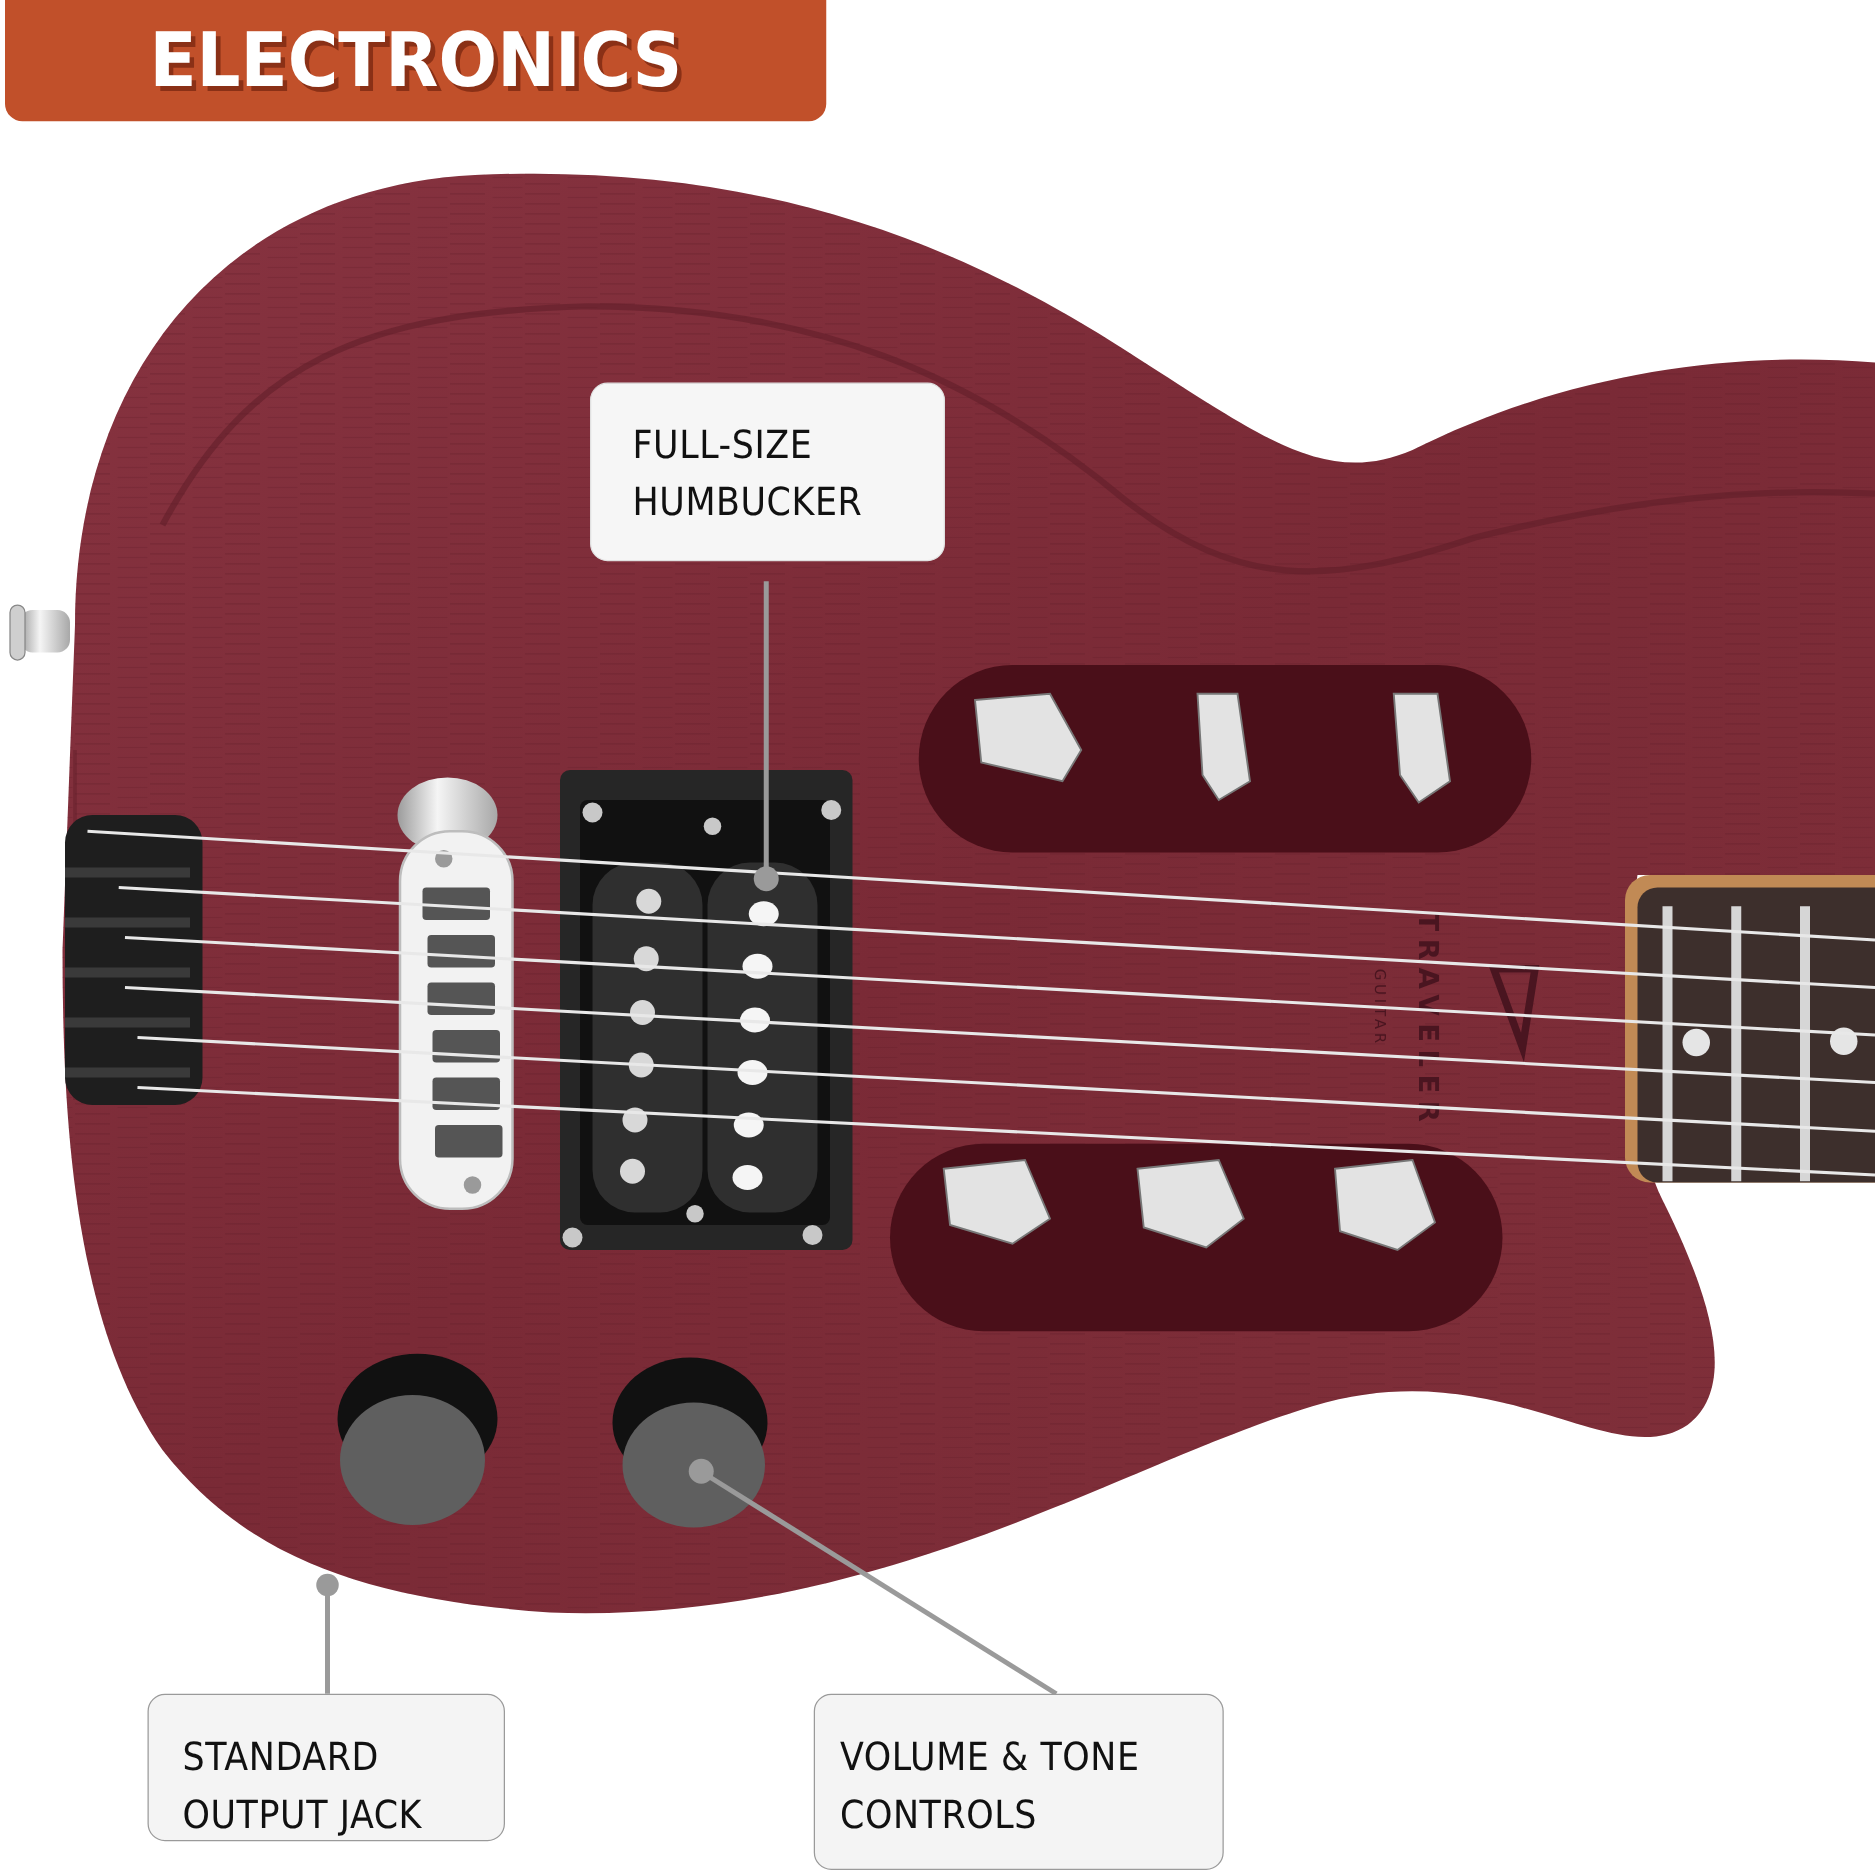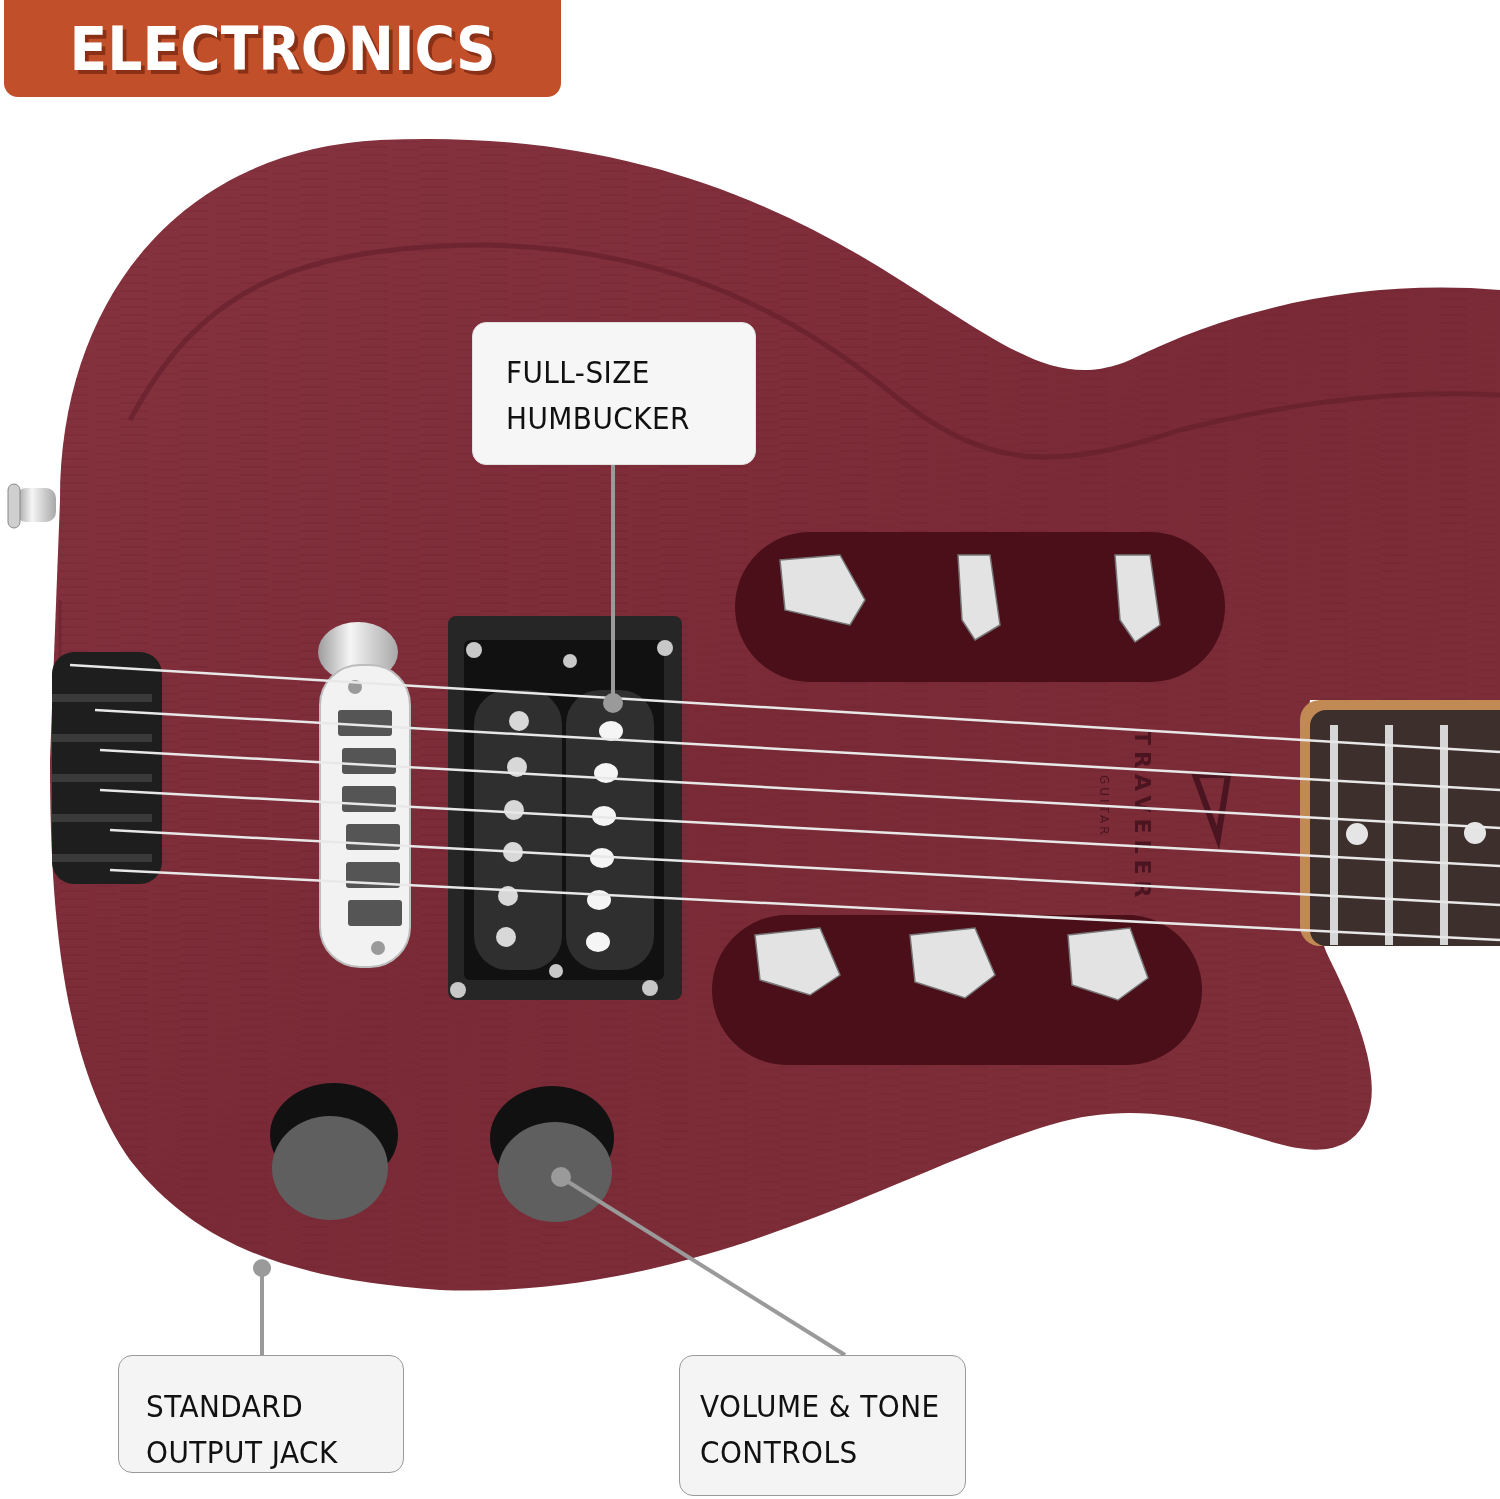--- a/index.html
+++ b/index.html
@@ -1,32 +1,32 @@
 <!DOCTYPE html>
 <html><head>
   <meta charset="utf-8">
   <style>
     html, body { margin:0; padding:0; }
     body { width:1500px; height:1499px; background:#ffffff; position:relative; overflow:hidden;
            font-family:"DejaVu Sans", sans-serif; }
     .stage { position:absolute; left:0; top:0; width:1500px; height:1499px; }
     svg.art { position:absolute; left:0; top:0; }
 
-    .header-badge { position:absolute; left:4px; top:0; width:557px; height:97px;
+    .header-badge { position:absolute; left:4px; top:0; width:657px; height:97px;
       background:#c1502a; border-radius:0 0 14px 14px; display:flex; align-items:center; justify-content:center; }
     .header-badge span { color:#ffffff; font-family:"DejaVu Sans", sans-serif; font-weight:bold;
       font-size:60px; letter-spacing:0px; text-shadow:4px 4px 0 #8a3016; transform:scaleX(0.92); display:inline-block; }
 
     .callout { position:absolute; background:#f4f4f4; border:1.5px solid #9a9a9a; border-radius:14px;
       box-sizing:border-box; color:#111; font-family:"DejaVu Sans", sans-serif; }
     .callout .line { display:block; font-size:31px; line-height:46px; letter-spacing:0.5px; white-space:nowrap;
       transform:scaleX(0.9); transform-origin:left center; }
-    #callout-humbucker { left:472px; top:322px; width:284px; height:143px; padding:26px 0 0 33px; background:#f6f6f6; border-color:#e0e0e0; }
+    #callout-humbucker { left:472px; top:306px; width:284px; height:143px; padding:26px 0 0 33px; background:#f6f6f6; border-color:#e0e0e0; }
     #callout-jack { left:118px; top:1355px; width:286px; height:118px; padding:27px 0 0 27px; }
-    #callout-controls { left:679px; top:1355px; width:287px; height:141px; padding:27px 0 0 20px; }
+    #callout-controls { left:651px; top:1355px; width:328px; height:141px; padding:27px 0 0 20px; }
   </style>
 </head>
 <body>
 
 <div class="stage">
   <svg class="art" width="1500" height="1499" viewBox="0 0 1500 1499">
     <defs>
       <linearGradient id="bodyGrad" x1="0" y1="0" x2="1" y2="1">
         <stop offset="0" stop-color="#873340"></stop>
         <stop offset="0.5" stop-color="#7a2a36"></stop>

